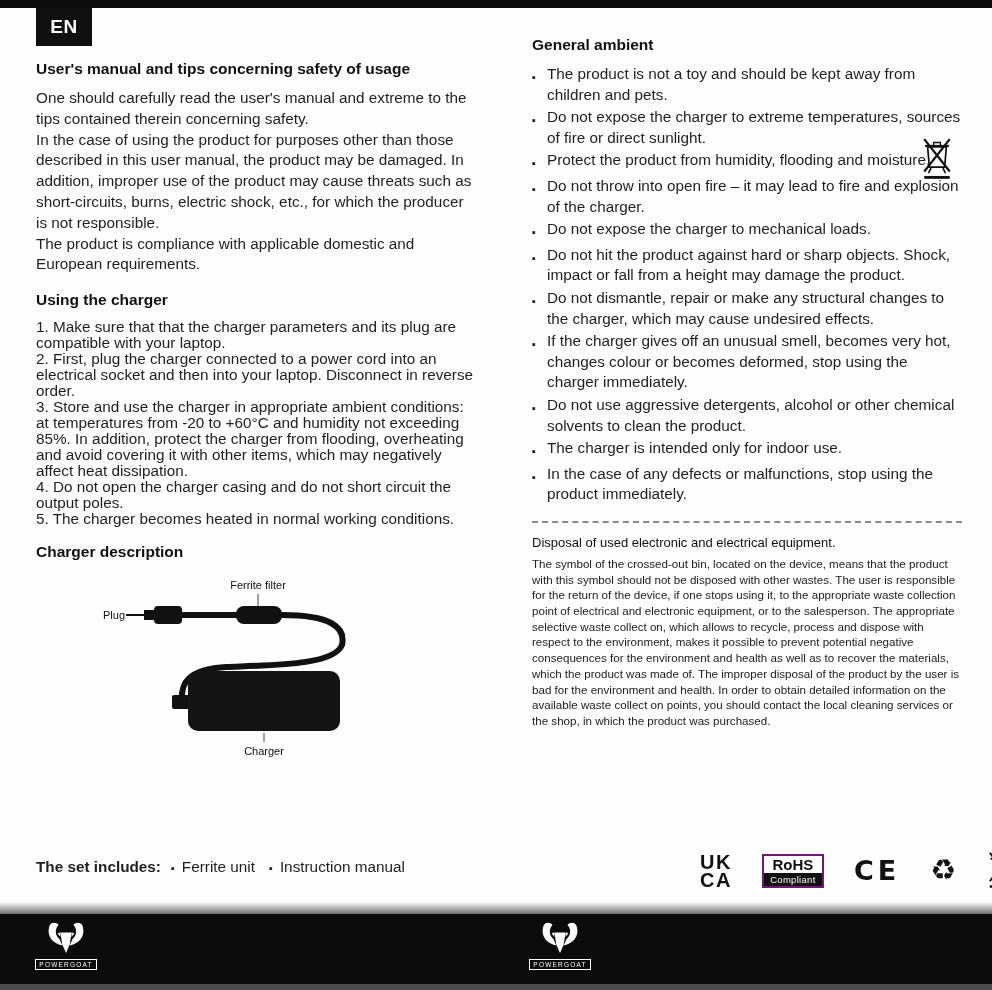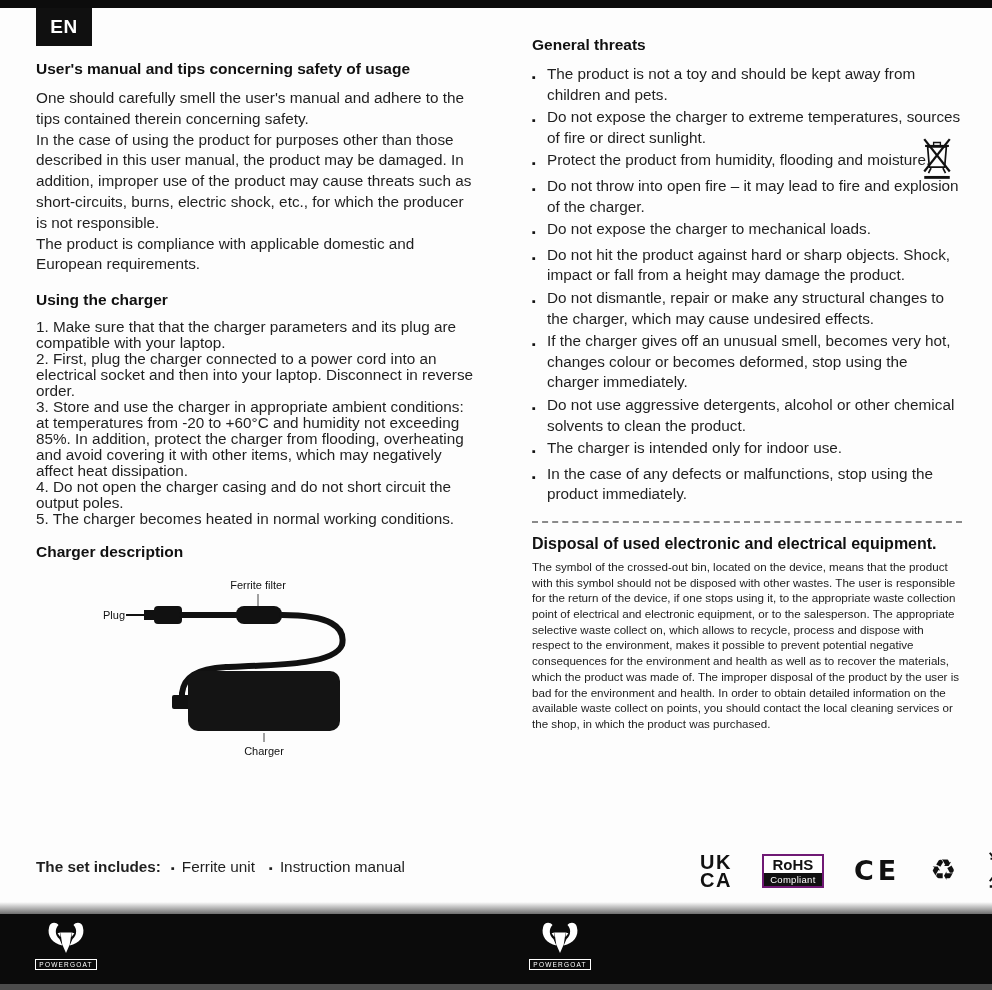--- a/index.html
+++ b/index.html
@@ -12,21 +12,21 @@
   .col-left{position:absolute;left:36px;top:60px;width:438px;}
   .col-right{position:absolute;left:532px;top:36px;width:430px;}
   .h{font-weight:bold;font-size:15.5px;color:#111;margin:16px 0 10px;}
   .h.first{margin-top:0;}
   .p-seg{font-size:15.3px;line-height:20.8px;}
   .steps{margin-top:2px;}
   .step{font-size:15.3px;line-height:16px;}
   .bl{display:flex;font-size:15.3px;line-height:20.6px;margin-bottom:2px;}
   .bl .b{flex:none;width:15px;font-size:11px;padding-top:3px;color:#111;}
   .dashed-divider{border:none;border-top:2px dashed #8a8a8a;margin:16px 0 12px;}
-  .disposal-h{font-size:16px;font-weight:bold;color:#111;margin:0 0 6px;}
+  .disposal-h{font-size:13px;font-weight:normal;color:#111;margin:0 0 6px;}
   .disposal-t{font-size:11.6px;line-height:15.7px;color:#1c1c1c;}
   .diagram{margin-top:6px;}
   .set-includes{position:absolute;left:36px;top:858px;display:flex;align-items:baseline;
                 font-size:15.3px;}
   .set-includes .lbl{font-weight:bold;margin-right:10px;}
   .set-includes .itm{display:flex;align-items:baseline;margin-right:14px;}
   .set-includes .b{font-size:11px;margin-right:7px;}
   .marks{position:absolute;left:700px;top:848px;display:flex;align-items:center;gap:30px;}
   .ukca{font-weight:bold;font-size:20px;line-height:18px;letter-spacing:1.5px;color:#111;}
   .rohs{border:2px solid #701a75;text-align:center;min-width:58px;background:#fff;}
@@ -72,21 +72,21 @@
 
   <div class="topbar"></div>
 
   <div class="en-badge">
     <span>EN</span>
   </div>
 
   <div class="col-left">
     <div class="h first">User's manual and tips concerning safety of usage</div>
     <div>
-      <div class="p-seg">One should carefully smell the user's manual and adhere to the tips contained therein concerning safety.</div>
+      <div class="p-seg">One should carefully read the user's manual and extreme to the tips contained therein concerning safety.</div>
       <div class="p-seg">In the case of using the product for purposes other than those described in this user manual, the product may be damaged. In addition, improper use of the product may cause threats such as short-circuits, burns, electric shock, etc., for which the producer is not responsible.</div>
       <div class="p-seg">The product is compliance with applicable domestic and European requirements.</div>
     </div>
 
     <div class="h">Using the charger</div>
     <div class="steps">
       <div class="step">1. Make sure that that the charger parameters and its plug are compatible with your laptop.</div>
       <div class="step">2. First, plug the charger connected to a power cord into an electrical socket and then into your laptop. Disconnect in reverse order.</div>
       <div class="step">3. Store and use the charger in appropriate ambient conditions: at temperatures from -20 to +60°C and humidity not exceeding 85%. In addition, protect the charger from flooding, overheating and avoid covering it with other items, which may negatively affect heat dissipation.</div>
       <div class="step">4. Do not open the charger casing and do not short circuit the output poles.</div>
@@ -118,21 +118,21 @@
       <span class="b">▪</span>
       <span>Ferrite unit</span>
     </span>
     <span class="itm">
       <span class="b">▪</span>
       <span>Instruction manual</span>
     </span>
   </div>
 
   <div class="col-right">
-    <div class="h first">General threats</div>
+    <div class="h first">General ambient</div>
     <div>
       <div class="bl">
           <span class="b">▪</span>
           <span>The product is not a toy and should be kept away from children and pets.</span>
         </div>
       <div class="bl">
           <span class="b">▪</span>
           <span>Do not expose the charger to extreme temperatures, sources of fire or direct sunlight.</span>
         </div>
       <div class="bl">

